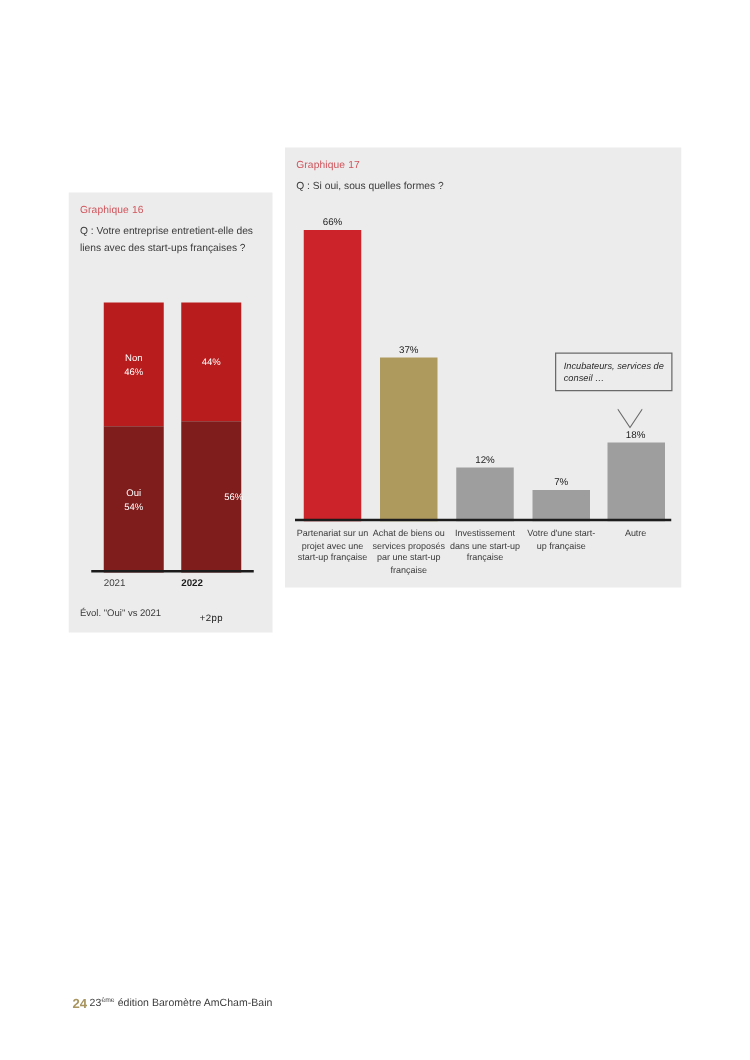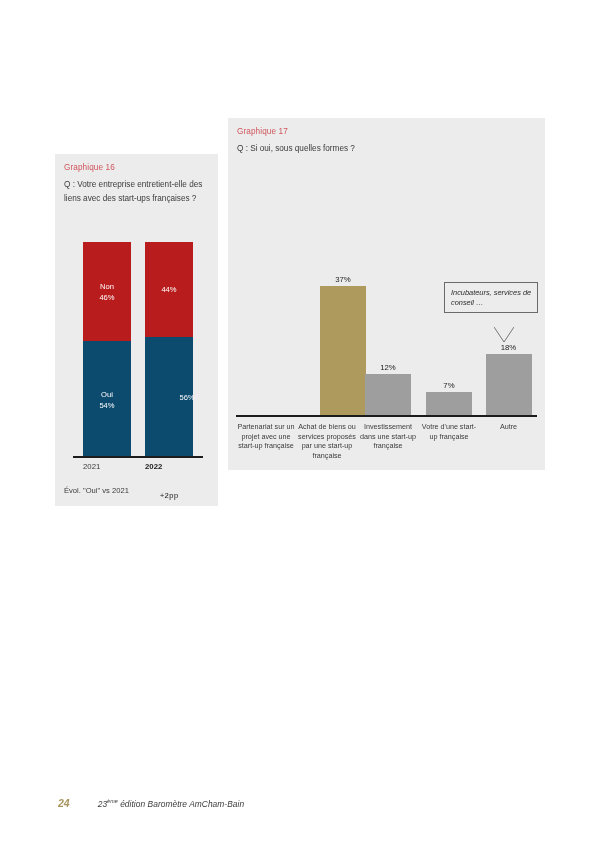--- a/index.html
+++ b/index.html
@@ -68,21 +68,21 @@
     box-sizing: border-box;
     display: flex;
     flex-direction: column;
     align-items: center;
     justify-content: center;
     color: #ffffff;
     font-size: 7.6px;
     line-height: 11px;
   }
   .seg-non { background: #b91c1c; top: 0; }
-  .seg-oui { background: #0c4a6e; bottom: 0; }
+  .seg-oui { background: #7f1d1d; bottom: 0; }
 
   .axis-line {
     position: absolute;
     left: 0;
     bottom: 0;
     width: 100%;
     height: 1.6px;
     background: #1c1c1c;
   }
 
@@ -174,23 +174,22 @@
     height: 0;
   }
   #callout-tail svg { display: block; }
 
   
   #footer {
     position: absolute;
     left: 58px;
     top: 797px;
     display: flex;
-    align-items: center;
-    gap: 28px;
-    font-style: italic;
+    align-items: flex-start;
+    gap: 2px;
   }
   #footer-page {
     font-size: 10.5px;
     font-weight: bold;
     color: #a8955f;
   }
   #footer-text {
     font-size: 8.4px;
     color: #3b3b3b;
     letter-spacing: 0.05px;
@@ -239,22 +238,26 @@
 </div>
 
 <div class="panel" id="panel-right">
 
   <div class="panel-title">Graphique 17</div>
 
   <div class="panel-question">Q : Si oui, sous quelles formes ?</div>
 
   <div id="right-plot">
 
-
-    <div class="col-group" style="left:77px; width:60px;text-decoration:underline;">
+    <div class="col-group" style="left:0px; width:60px;">
+      <div class="col-value" style="bottom:235px;">66%</div>
+      <div class="col-bar" style="height:233px; width:46px; background:#cc2229;"></div>
+    </div>
+
+    <div class="col-group" style="left:61px; width:60px;text-decoration:underline;">
       <div class="col-value" style="bottom:133px;">37%</div>
       <div class="col-bar" style="height:131px; width:46px; background:#af9a5e;"></div>
     </div>
 
     <div class="col-group" style="left:122px; width:60px;">
       <div class="col-value" style="bottom:45px;">12%</div>
       <div class="col-bar" style="height:43px; width:46px; background:#9e9e9e;"></div>
     </div>
 
     <div class="col-group" style="left:183px; width:60px;">

